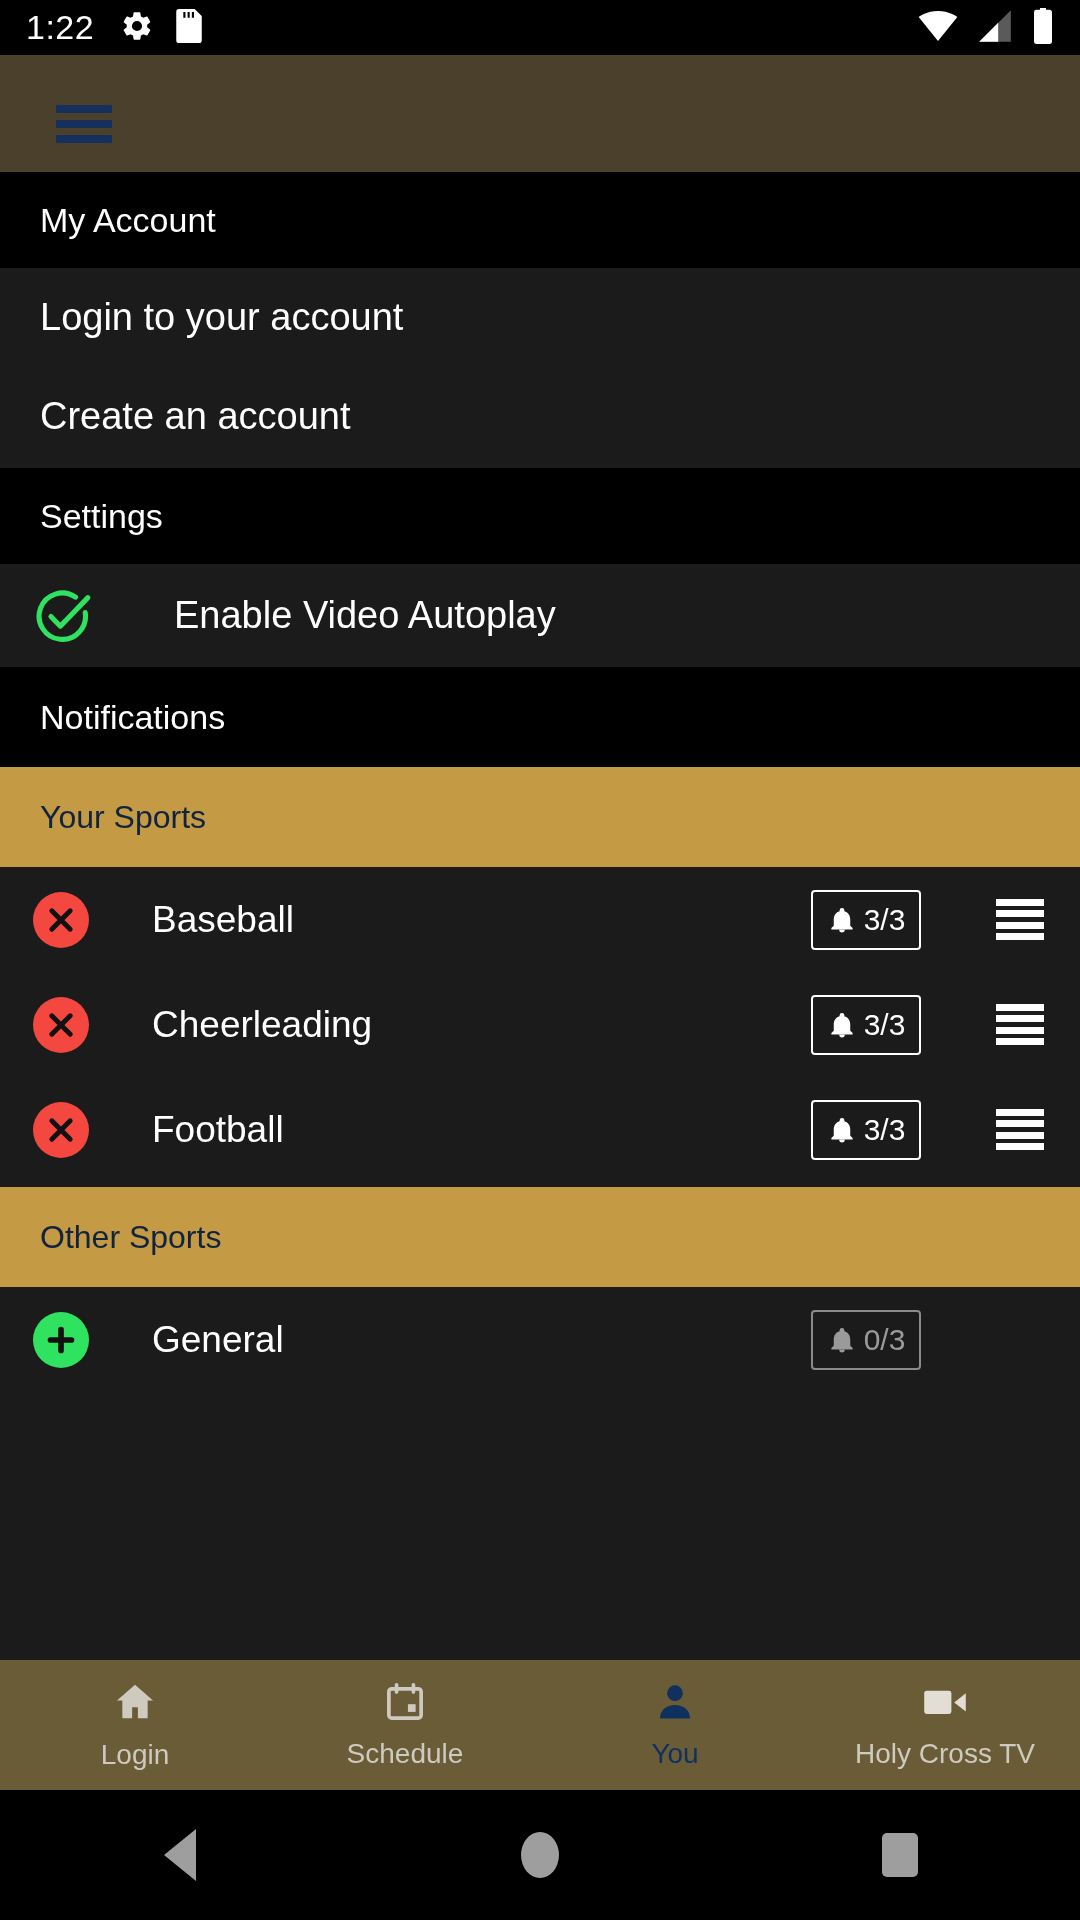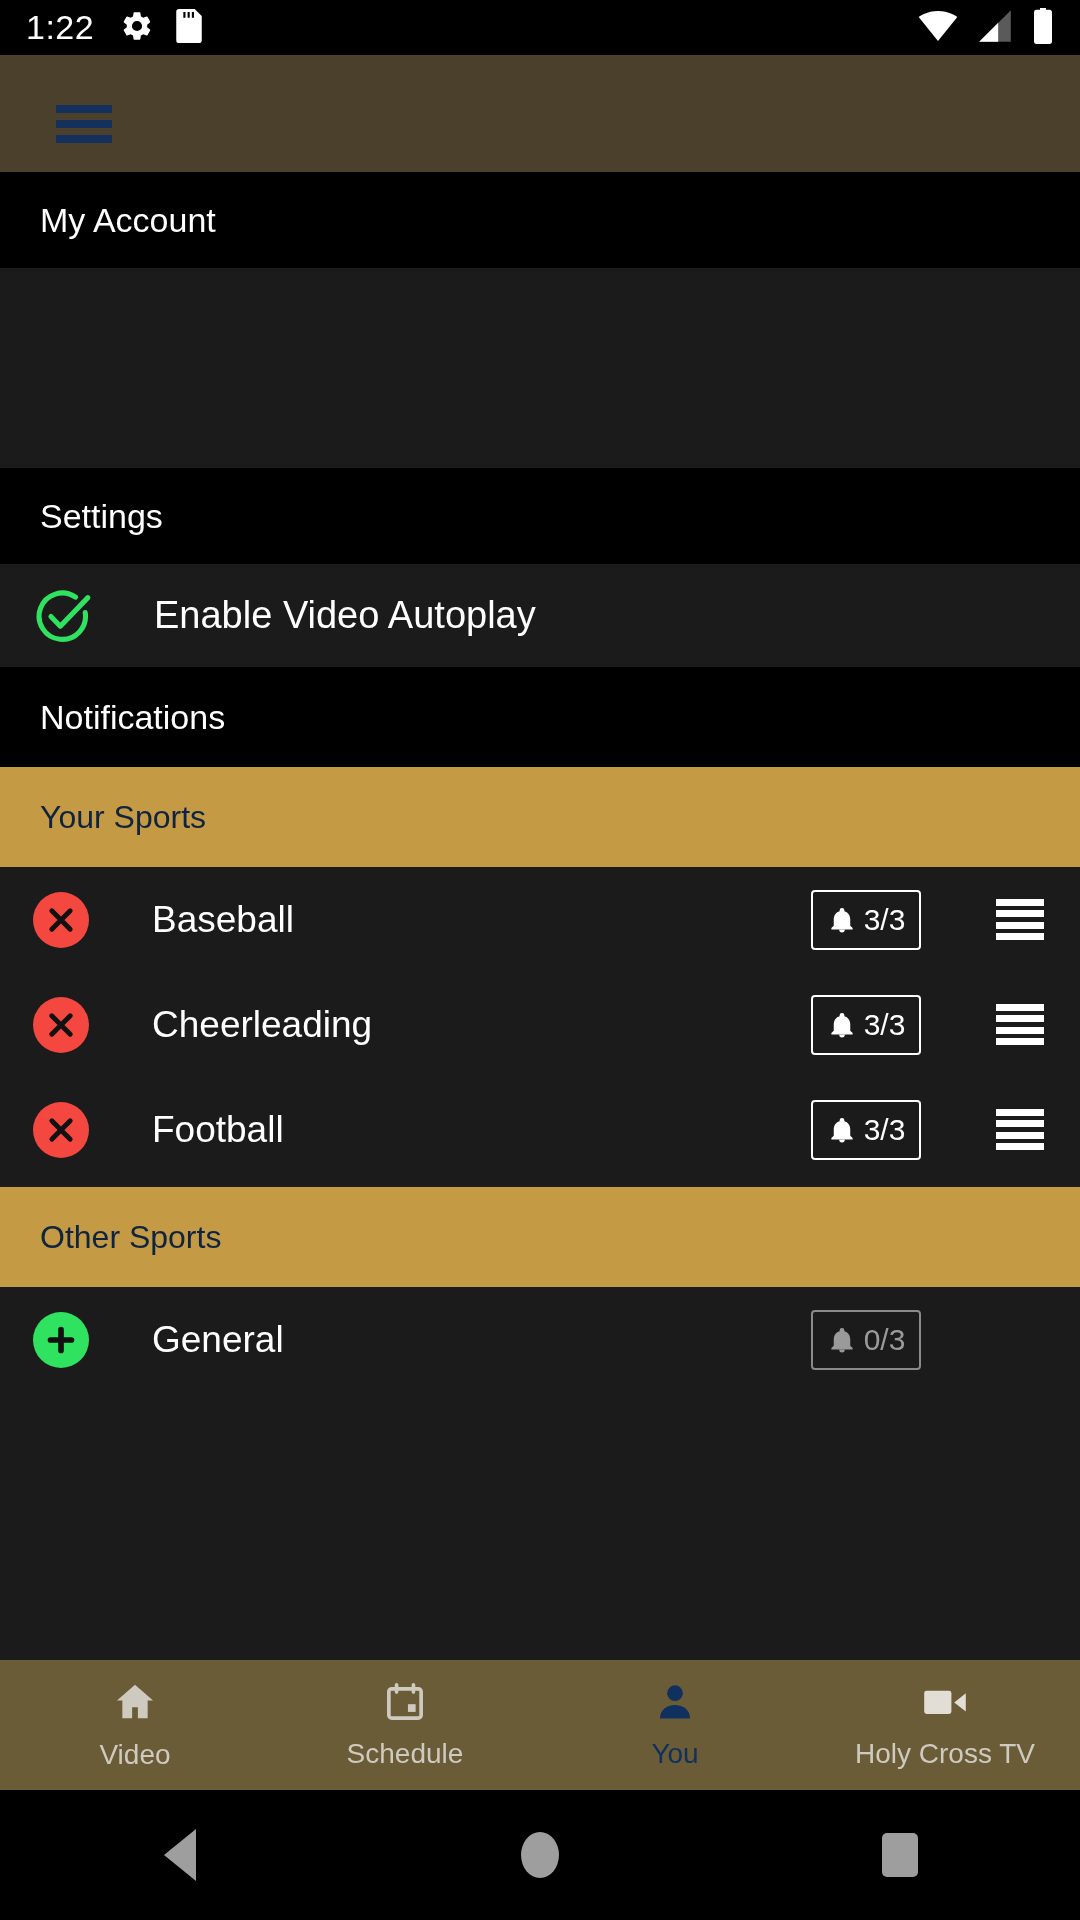--- a/index.html
+++ b/index.html
@@ -52,20 +52,21 @@
     height:99px; display:flex; align-items:center;
     padding-left:40px; color:#ffffff; font-size:38px; font-weight:400;
     cursor:pointer;
   }
 
   
   .autoplay-row {
     background:#1b1b1b; height:103px;
     display:flex; align-items:center; padding-left:34px;
     cursor:pointer;
+    gap:20px;
   }
   .check-circle { width:58px; height:58px; flex:0 0 58px; position:relative; }
   .autoplay-label { color:#ffffff; font-size:38px; margin-left:62px; }
 
   
   .sport-row {
     background:#1b1b1b; height:105px;
     display:flex; align-items:center; position:relative;
   }
   .sport-icon {
@@ -168,20 +169,28 @@
       <span></span>
       <span></span>
       <span></span>
     </div>
   </div>
 
   <div class="sec-navy" style="position:absolute;top:172px;left:0;width:1080px;height:96px;">
     <span>My Account</span>
   </div>
 
+  <div class="acct-block" style="position:absolute;top:268px;left:0;width:1080px;height:200px;">
+    <div class="acct-item">
+      <span>Login to your account</span>
+    </div>
+    <div class="acct-item">
+      <span>Create an account</span>
+    </div>
+  </div>
 
   <div class="sec-navy" style="position:absolute;top:468px;left:0;width:1080px;height:96px;">
     <span>Settings</span>
   </div>
 
   <div class="autoplay-row" style="position:absolute;top:564px;left:0;width:1080px;height:103px;">
     <span class="check-circle">
       <svg width="58" height="58" viewBox="0 0 24 24" fill="none" stroke="#2fe25f" stroke-width="2.1" stroke-linecap="round">
         <path d="M21.2 10.6A9.6 9.6 0 11 17.2 4.2"></path>
         <path d="M7 12.2l3.9 4L22.3 4.4" stroke-linejoin="round"></path>
@@ -280,21 +289,21 @@
     </span>
   </div>
 
   <div class="bottomnav">
     <div class="nav-tab">
       <span>
         <svg width="46" height="46" viewBox="0 0 24 24" fill="#cfcac0">
           <path d="M12 3L2.6 11.2h2.8v9.3h5.1v-5.8h3v5.8h5.1v-9.3h2.8L12 3z"></path>
         </svg>
       </span>
-      <span class="nav-label">Video</span>
+      <span class="nav-label">Login</span>
     </div>
     <div class="nav-tab">
       <span>
         <svg width="44" height="44" viewBox="0 0 24 24" fill="none" stroke="#cfcac0" stroke-width="2">
           <rect x="3.2" y="4.8" width="17.6" height="16" rx="1.6"></rect>
           <path d="M7.4 2.6v4M16.6 2.6v4" stroke-linecap="round"></path>
           <rect x="13.6" y="13.2" width="4.2" height="4.2" fill="#cfcac0" stroke="none"></rect>
         </svg>
       </span>
       <span class="nav-label">Schedule</span>

